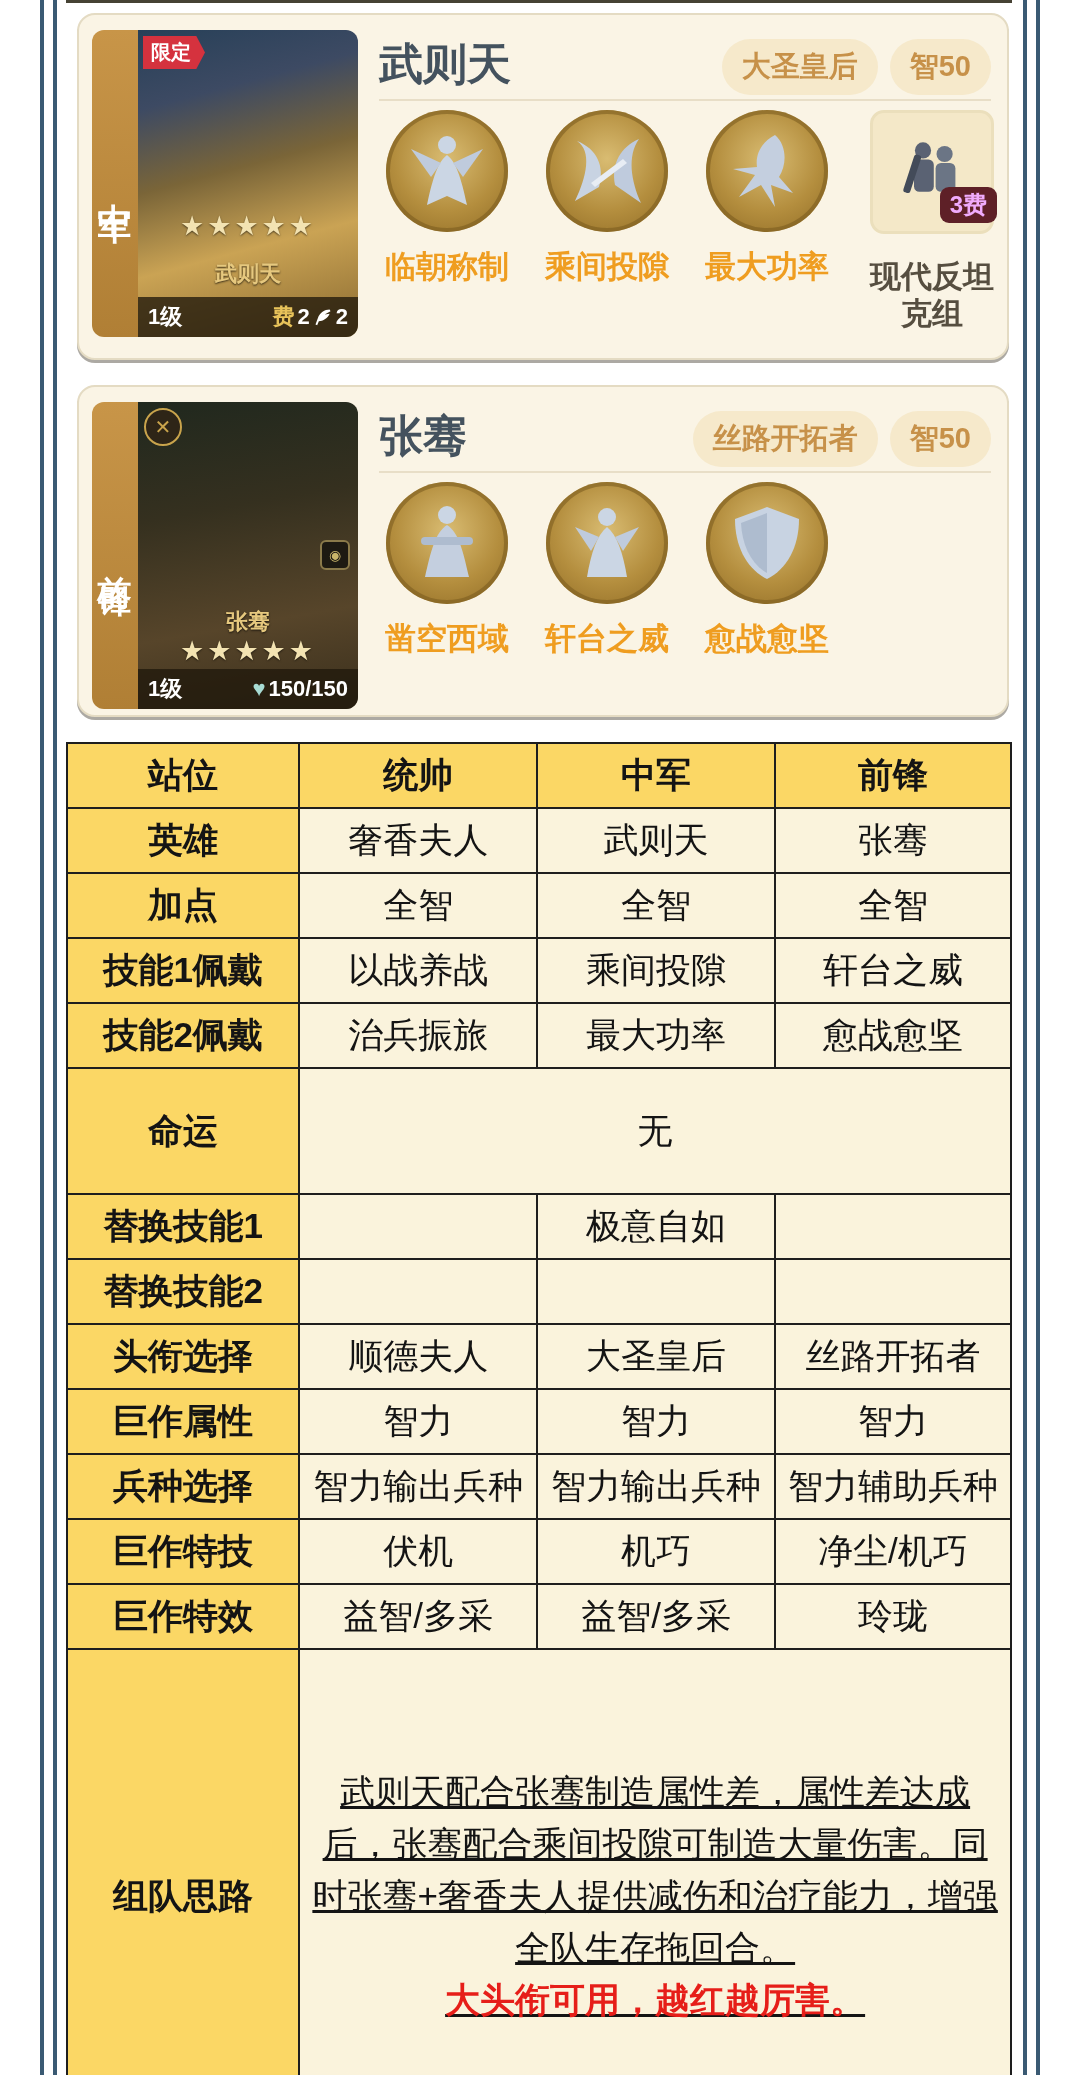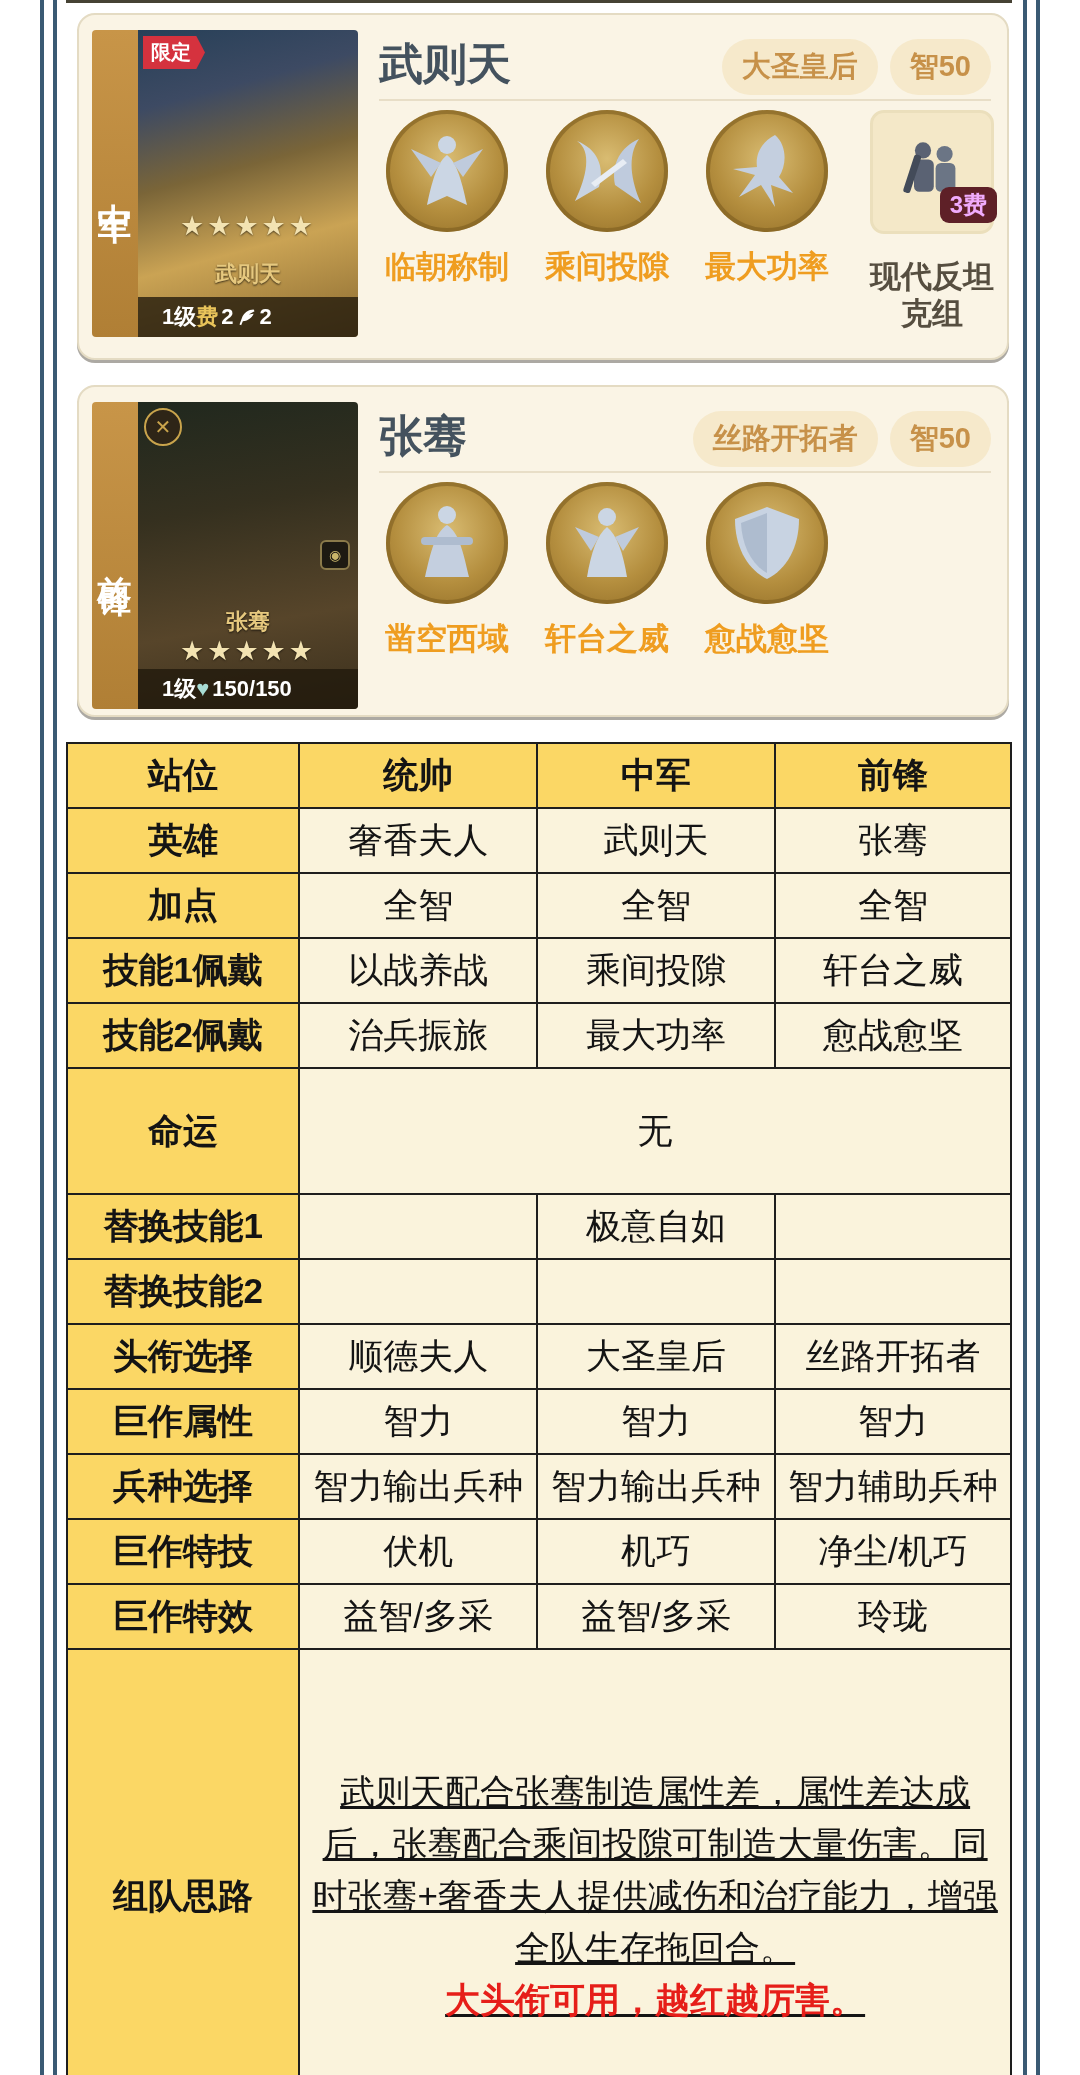--- a/index.html
+++ b/index.html
@@ -9,21 +9,21 @@
   .vline{position:absolute;top:0;bottom:0;width:4px;background:#3A5A73;}
   .topline{position:absolute;left:66px;top:0;width:946px;height:3px;background:#464234;}
 
   
   .card{position:absolute;left:77px;width:928px;background:#FAF4E5;
         border:2px solid #E4DBC3;border-radius:18px;box-shadow:0 3px 0 rgba(70,65,50,.45);}
   .card1{top:13px;height:343px;}
   .card2{top:385px;height:328px;}
 
   .portrait-block{position:absolute;left:13px;top:15px;width:266px;height:307px;
-        display:flex;border-radius:4px;overflow:hidden;}
+        display:flex;border-radius:12px;overflow:hidden;}
   .pos-bar{width:46px;background:linear-gradient(180deg,#C89548,#B07F35);
         display:flex;align-items:center;justify-content:center;
         color:#ffffff;font-weight:bold;font-size:34px;
         writing-mode:vertical-lr;text-orientation:upright;letter-spacing:8px;}
   .portrait{flex:1;position:relative;}
   .portrait.wu{background:linear-gradient(165deg,#274058 0%,#3d4a63 22%,#7a6538 45%,#caa354 68%,#8a6a30 100%);}
   .portrait.zhang{background:linear-gradient(170deg,#20281e 0%,#35301f 35%,#57452a 70%,#3a2f1c 100%);}
   .limited-badge{position:absolute;left:5px;top:6px;background:#D5323E;color:#fff;
         font-size:20px;font-weight:bold;padding:3px 14px 3px 8px;
         clip-path:polygon(0 0,86% 0,100% 50%,86% 100%,0 100%);}
@@ -31,21 +31,21 @@
         background:#2E2517;border:2px solid #C9A44C;color:#C9A44C;display:flex;
         align-items:center;justify-content:center;font-size:20px;font-weight:bold;}
   .mini-badge{position:absolute;right:8px;top:138px;width:26px;height:26px;border-radius:6px;
         background:#1d1a12;border:2px solid #8a7a4a;color:#cbb76a;font-size:14px;
         display:flex;align-items:center;justify-content:center;}
   .stars{position:absolute;left:0;right:0;text-align:center;color:#F3E3B2;
         font-size:27px;letter-spacing:3px;text-shadow:0 1px 2px rgba(0,0,0,.6);}
   .p-name{position:absolute;left:0;right:0;text-align:center;color:#E6C87E;
         font-size:22px;font-weight:bold;text-shadow:0 1px 2px rgba(0,0,0,.7);}
   .p-bar{position:absolute;left:0;right:0;bottom:0;height:40px;background:rgba(32,24,11,.78);
-        display:flex;align-items:center;justify-content:flex-start;padding:0 24px;
+        display:flex;align-items:center;justify-content:space-between;padding:0 10px;
         color:#fff;font-size:22px;font-weight:bold;}
   .p-bar .right{display:flex;align-items:center;gap:3px;}
   .gold{color:#E8C35A;}
   .feather{width:20px;height:20px;}
   .gem{color:#A8DCD4;font-size:22px;}
 
   .card-title{position:absolute;left:300px;top:20px;font-size:44px;font-weight:bold;color:#44525E;}
   .badge-row{position:absolute;right:16px;top:24px;display:flex;gap:12px;}
   .pill{background:#F6E9CB;color:#C79149;font-size:29px;font-weight:bold;
         padding:8px 20px;border-radius:28px;}

